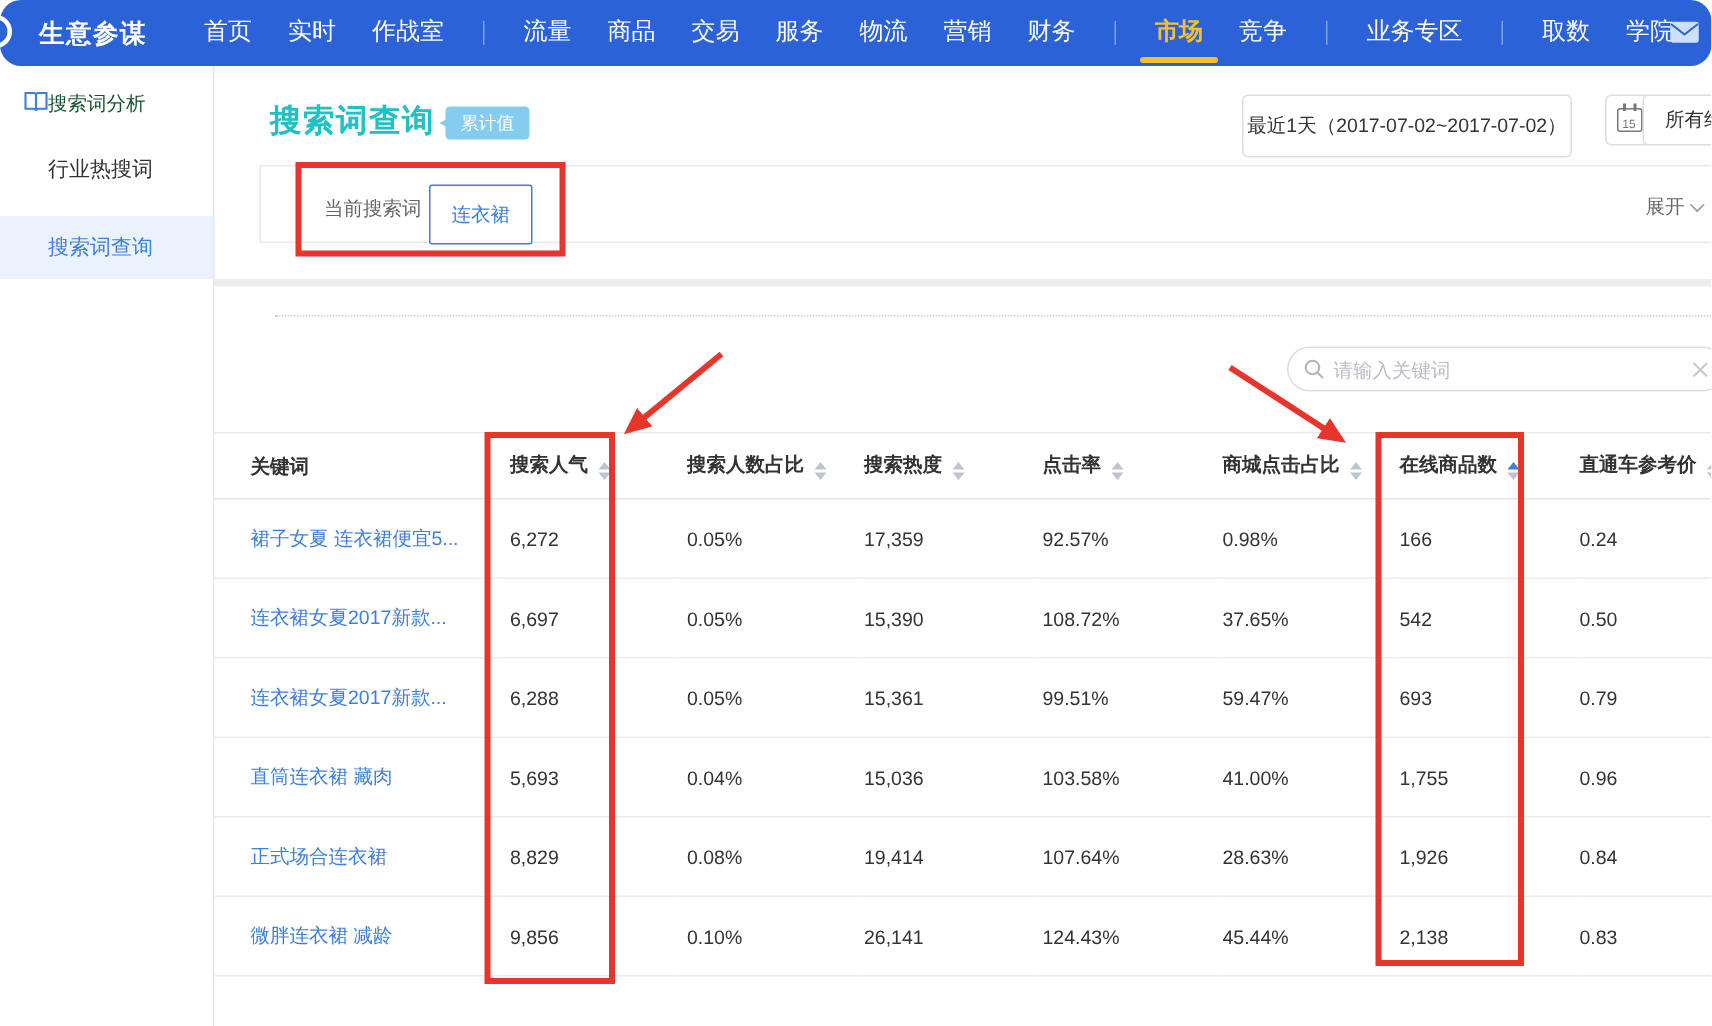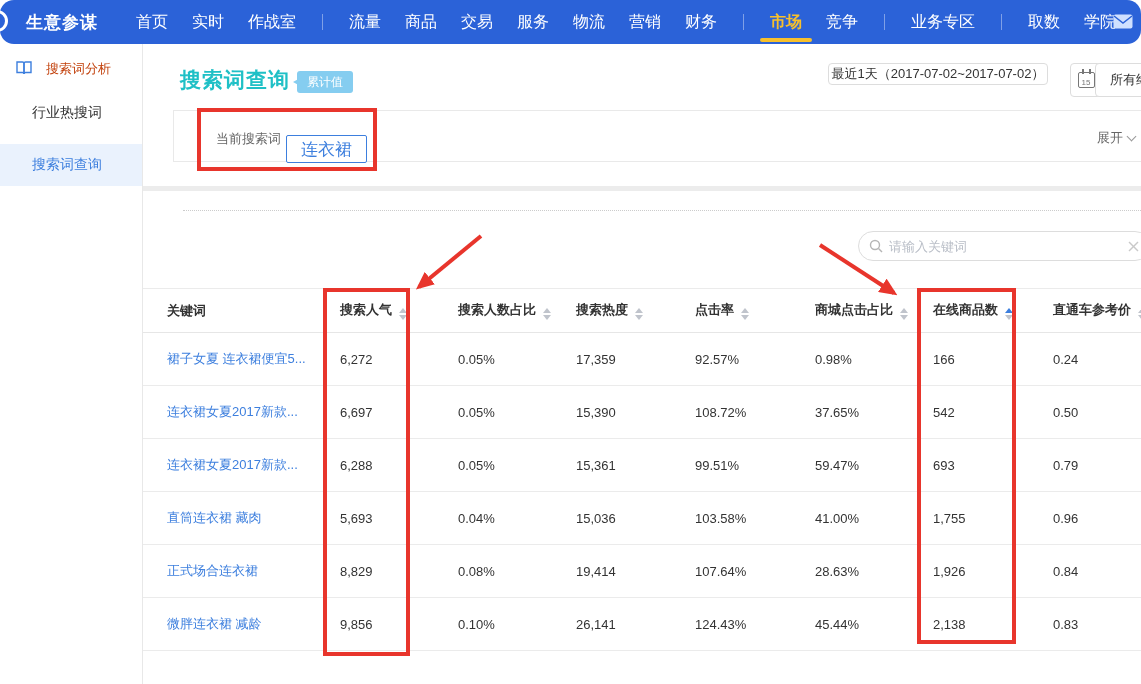--- a/index.html
+++ b/index.html
@@ -18,50 +18,50 @@
               height:44px; line-height:44px; white-space:nowrap;text-align:right; }
   .nav-item.active { color:#f7c02c; font-weight:bold; }
   .nav-item.active::after { content:""; position:absolute; left:50%; transform:translateX(-50%);
               bottom:2px; width:52px; height:4px; background:#f7c02c; border-radius:2px; }
   .nav-divider { width:1px; height:16px; background:rgba(255,255,255,.4); margin:0 14px; }
   .mail { position:absolute; right:8px; top:14px; }
 
   
   .sidebar { position:absolute; left:0; top:44px; width:143px; height:640px; background:#fff;
              border-right:1px solid #e8e8e8; }
-  .side-section { display:flex; align-items:center; gap:14px; padding:16px 0 0 16px;
-                  color:#c2410c; font-size:13px; }
+  .side-section { display:flex; align-items:center; gap:0; padding:16px 0 0 16px;
+                  color:#14532d; font-size:13px; }
   .side-item { font-size:14px; color:#333; padding:12px 0 12px 32px; margin-top:14px; cursor:pointer; }
   .side-item.active { color:#3d7fde; background:#eaf2fd; margin-top:10px; }
 
   
   .page-title { position:absolute; left:180px; top:66px; font-size:21px; font-weight:bold; color:#1fc0c6; letter-spacing:1px; }
   .badge { position:absolute; left:297px; top:71px; background:#85cdf0; color:#fff; font-size:12px;
            height:22px; line-height:22px; padding:0 10px; border-radius:3px;font-family:Liberation Serif, serif; }
   .badge::before { content:""; position:absolute; left:-9px; top:50%; transform:translateY(-50%);
            border:5px solid transparent; border-right:9px solid #85cdf0; }
 
   .btn { position:absolute; border:1px solid #ddd; border-radius:4px; background:#fff;
          font-size:13px; color:#333; display:flex; align-items:center; justify-content:center; cursor:pointer; }
-  .date-btn { left:828px; top:63px; width:220px; height:22px; }
+  .date-btn { left:828px; top:63px; width:220px; height:42px; }
   .cal-btn { left:1070px; top:63px; width:32px; height:34px; }
   .terminal-btn { left:1095px; top:63px; width:84px; height:34px; justify-content:flex-start; padding-left:14px; }
 
   .cal-ic { width:17px; height:16px; border:1px solid #777; border-radius:2px; position:relative;
             font-size:8px; color:#777; text-align:center; line-height:20px; }
   .cal-ic::before, .cal-ic::after { content:""; position:absolute; top:-4px; width:2px; height:5px; background:#777; }
   .cal-ic::before { left:3px; } .cal-ic::after { right:3px; }
 
   
   .filter-panel { position:absolute; left:173px; top:110px; width:975px; height:52px;
                   border:1px solid #e9e9e9; background:#fff; }
   .filter-label { position:absolute; left:42px; top:19px; font-size:13px; color:#666; }
-  .kw-btn { position:absolute; left:112px; top:12px; height:28px; padding:0 14px; font-size:17px;
+  .kw-btn { position:absolute; left:112px; top:12px; height:40px; padding:0 14px; font-size:13px;
             color:#3d7fde; border:1px solid #3d7fde; border-radius:2px; background:#fff;
-            display:flex; align-items:center; cursor:pointer;margin-top:12px; }
+            display:flex; align-items:center; cursor:pointer; }
   .expand { position:absolute; right:12px; top:18px; font-size:13px; color:#666; cursor:pointer; display:flex; align-items:center; gap:5px; }
   .chev { width:7px; height:7px; border-right:1px solid #999; border-bottom:1px solid #999;
           transform:rotate(45deg); margin-top:-3px; }
 
   .sep-band { position:absolute; left:143px; top:186px; width:998px; height:5px; background:#ececec; }
   .dotted { position:absolute; left:183px; top:210px; width:958px; border-top:1px dotted #ccc; }
 
   
   .search-box { position:absolute; left:858px; top:231px; width:292px; height:30px;
                 border:1px solid #ddd; border-radius:15px; background:#fff; display:flex; align-items:center; padding:0 10px; }

